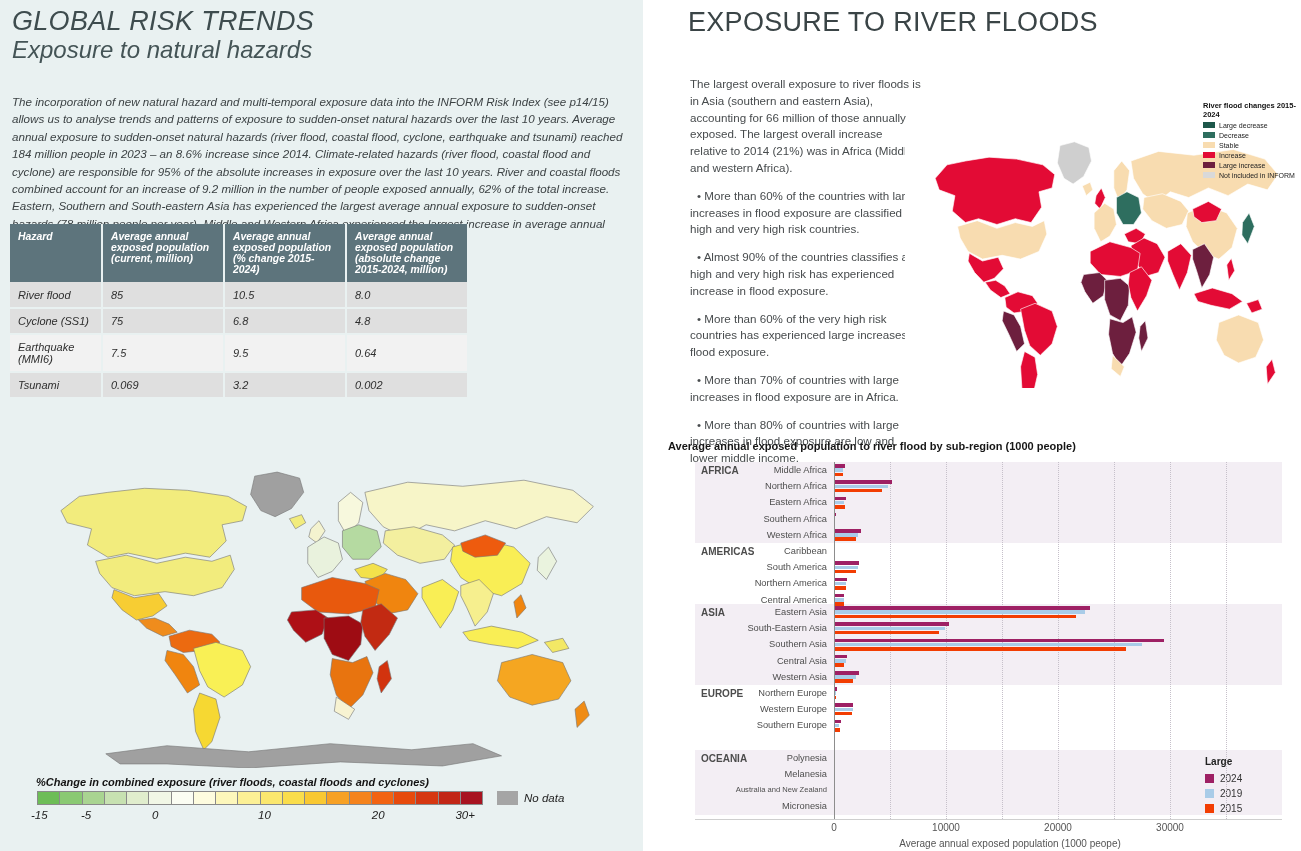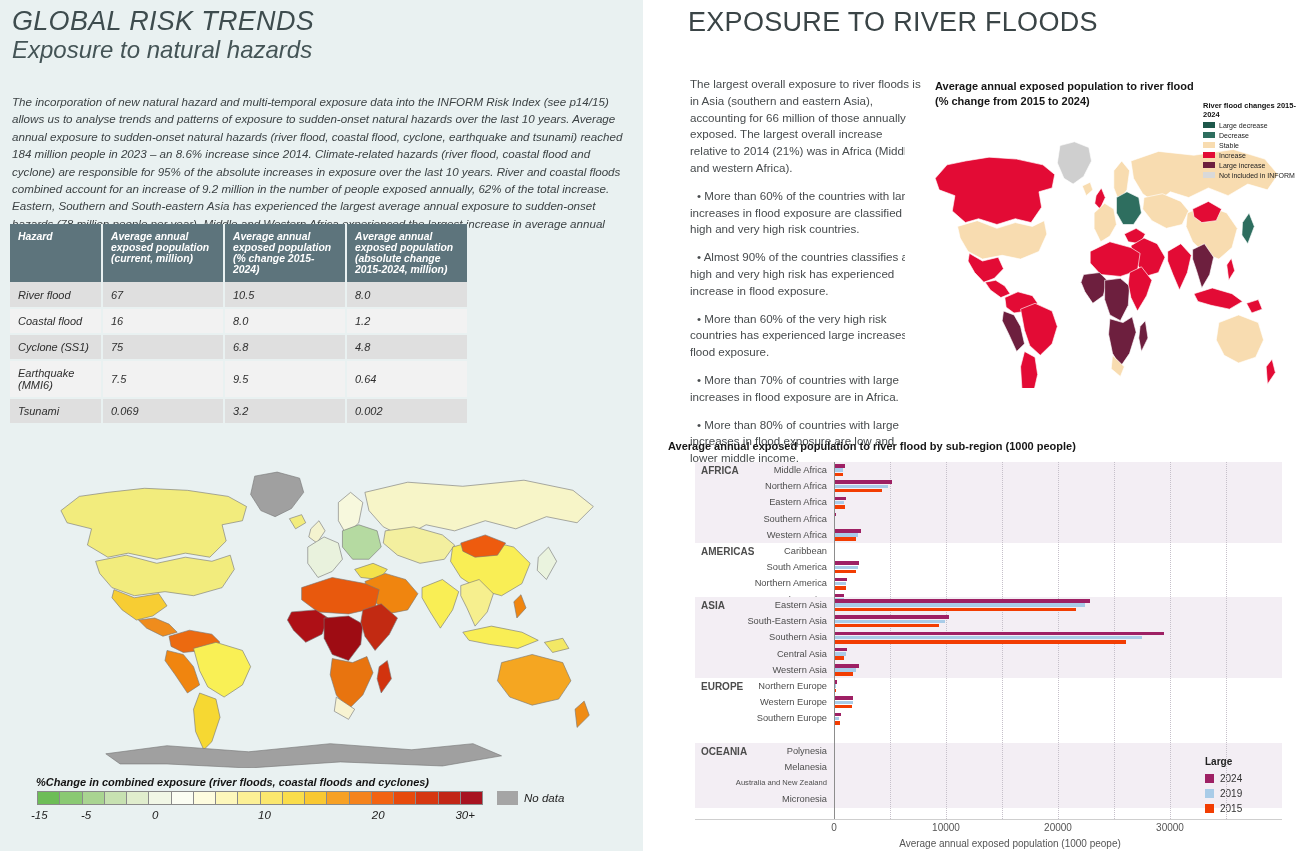--- a/index.html
+++ b/index.html
@@ -89,29 +89,23 @@
           <tr>
             <th style="width: 92px;">Hazard</th>
             <th style="width: 122px;">Average annual exposed population (current, million)</th>
             <th style="width: 122px;">Average annual exposed population (% change 2015-2024)</th>
             <th style="width: 122px;">Average annual exposed population (absolute change 2015-2024, million)</th>
           </tr>
         </thead>
       <tbody>
           <tr class="odd">
             <td>River flood</td>
-            <td>67</td>
+            <td>85</td>
             <td>10.5</td>
             <td>8.0</td>
-          </tr>
-          <tr class="even">
-            <td>Coastal flood</td>
-            <td>16</td>
-            <td>8.0</td>
-            <td>1.2</td>
           </tr>
           <tr class="odd">
             <td>Cyclone (SS1)</td>
             <td>75</td>
             <td>6.8</td>
             <td>4.8</td>
           </tr>
           <tr class="even">
             <td>Earthquake (MMI6)</td>
             <td>7.5</td>
@@ -208,24 +202,20 @@
     <div>The largest overall exposure to river floods is in Asia (southern and eastern Asia), accounting for 66 million of those annually exposed. The largest overall increase relative to 2014 (21%) was in Africa (Middle and western Africa).</div>
     <div id="bullets">
         <div class="bullet">• More than 60% of the countries with large increases in flood exposure are classified as high and very high risk countries.</div>
         <div class="bullet">• Almost 90% of the countries classifies as high and very high risk has experienced increase in flood exposure.</div>
         <div class="bullet">• More than 60% of the very high risk countries has experienced large increases in flood exposure.</div>
         <div class="bullet">• More than 70% of countries with large increases in flood exposure are in Africa.</div>
         <div class="bullet">• More than 80% of countries with large increases in flood exposure are low and lower middle income.</div>
       </div>
   </div>
 
-  <div class="map-title rp-map-title">
-    <div>Average annual exposed population to river flood</div>
-    <div>(% change from 2015 to 2024)</div>
-  </div>
 
   <svg id="right-map" class="rp-map" width="394" height="252" viewBox="0 0 600 262" preserveAspectRatio="none" style="background: rgb(255, 255, 255);">
       <path d="M236,10 L258,6 L280,12 L284,26 L272,42 L256,50 L242,44 L232,28 Z" fill="#cfcfcf" stroke="#ffffff" stroke-width="0.8"></path>
       <path d="M46,44 L64,30 L92,26 L128,22 L170,24 L210,30 L228,40 L224,54 L204,58 L208,74 L192,90 L168,86 L140,92 L112,86 L92,90 L72,78 L76,62 L52,56 Z" fill="#e30b35" stroke="#ffffff" stroke-width="0.8"></path>
       <path d="M80,94 L110,88 L140,96 L168,90 L194,94 L212,88 L216,102 L204,120 L176,128 L148,124 L118,128 L96,120 L84,106 Z" fill="#f8dcb0" stroke="#ffffff" stroke-width="0.8"></path>
       <path d="M98,122 L118,130 L142,126 L150,138 L136,148 L120,152 L106,142 L96,130 Z" fill="#e30b35" stroke="#ffffff" stroke-width="0.8"></path>
       <path d="M122,152 L138,150 L152,156 L160,164 L146,168 L130,160 Z" fill="#e30b35" stroke="#ffffff" stroke-width="0.8"></path>
       <path d="M152,168 L172,162 L194,166 L202,174 L186,182 L166,184 L154,178 Z" fill="#e30b35" stroke="#ffffff" stroke-width="0.8"></path>
       <path d="M150,182 L166,186 L176,198 L182,216 L170,224 L158,206 L148,192 Z" fill="#6d1f3e" stroke="#ffffff" stroke-width="0.8"></path>
       <path d="M176,180 L198,174 L224,182 L232,198 L224,216 L206,228 L190,218 L182,202 Z" fill="#e30b35" stroke="#ffffff" stroke-width="0.8"></path>
@@ -333,21 +323,21 @@
         </div>
         <div class="row">
           <div class="rlabel">Western Africa</div>
           <div class="rbars">
             <div class="bar" style="top: 2.2px; width: 26.88px; background: rgb(158, 32, 100);"></div>
             <div class="bar" style="top: 6.4px; width: 24.08px; background: rgb(169, 204, 232);"></div>
             <div class="bar" style="top: 10.6px; width: 22.4px; background: rgb(242, 61, 2);"></div>
           </div>
         </div>
       </div>
-      <div class="group" style="height: 54px;">
+      <div class="group" style="height: 61px;">
         <div class="gname">AMERICAS</div>
         <div class="row">
           <div class="rlabel">Caribbean</div>
           <div class="rbars">
             <div class="bar" style="top: 2.2px; width: 1.344px; background: rgb(158, 32, 100);"></div>
             <div class="bar" style="top: 6.4px; width: 1.12px; background: rgb(169, 204, 232);"></div>
             <div class="bar" style="top: 10.6px; width: 1.008px; background: rgb(242, 61, 2);"></div>
           </div>
         </div>
         <div class="row">

